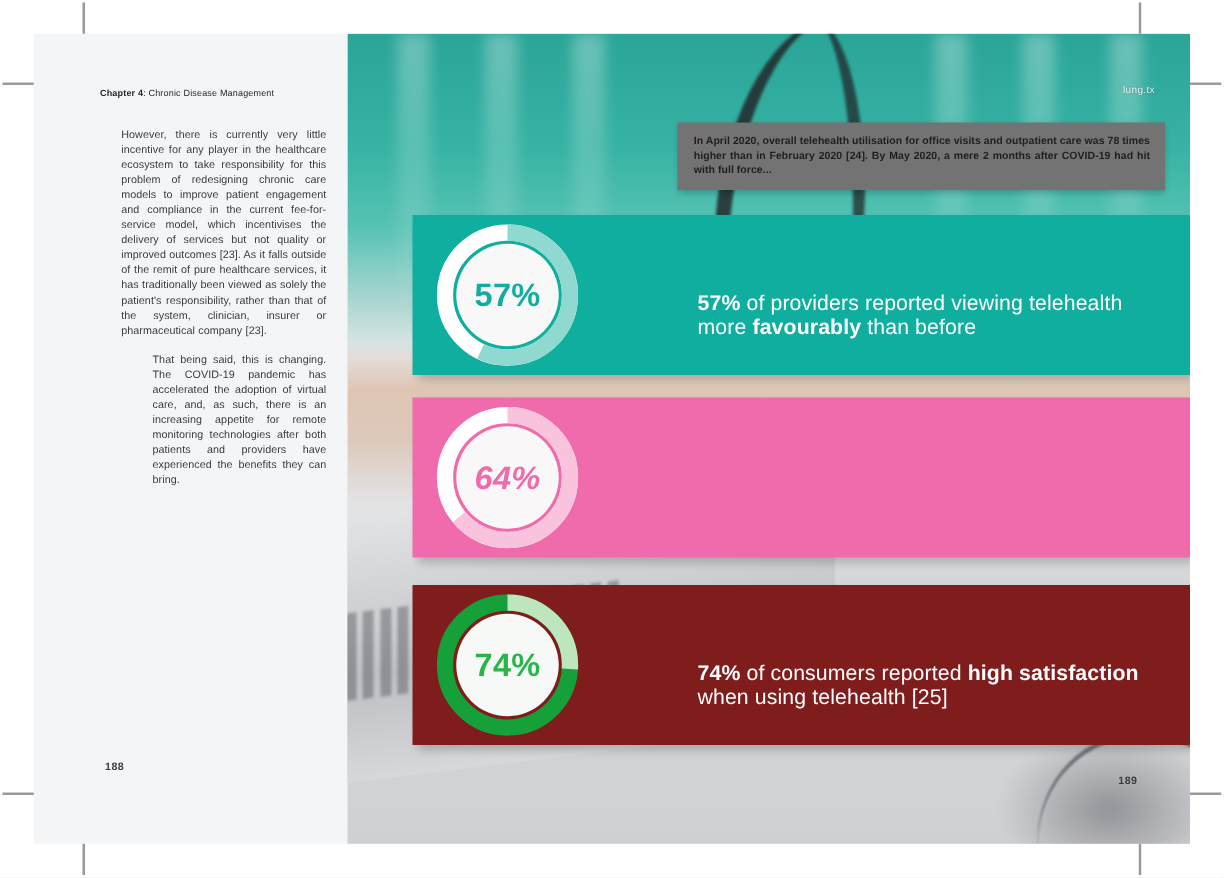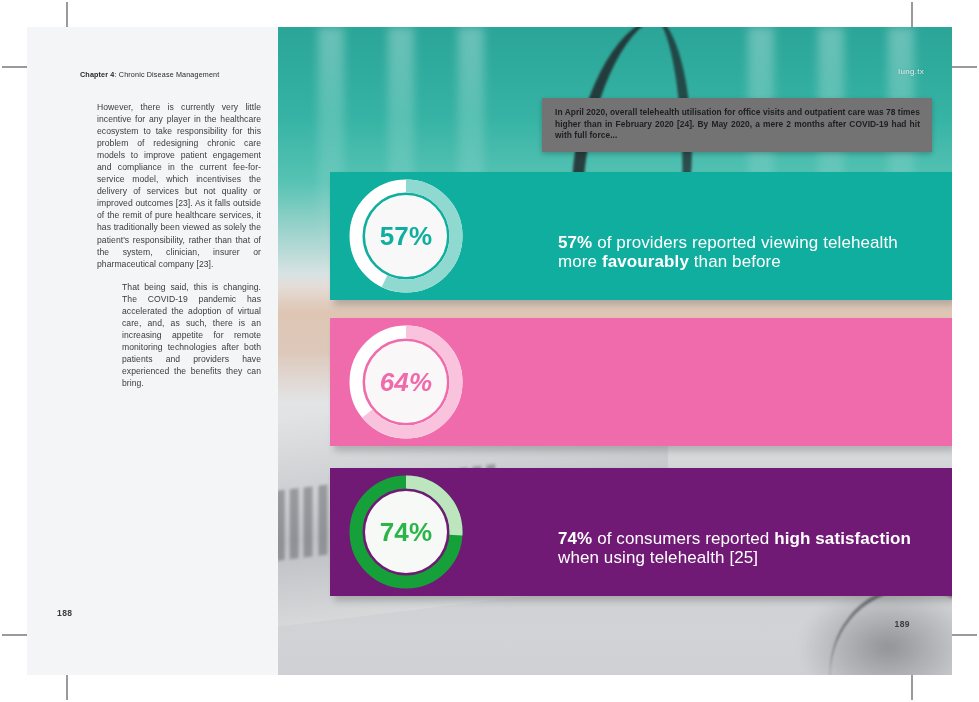--- a/index.html
+++ b/index.html
@@ -57,21 +57,21 @@
     color: #3a3b40;
     text-align: justify;
     text-justify: inter-word;
     letter-spacing: 0.05px;
     word-spacing: 0.2px;
   }
   .body-col p + p { margin-top: 11px; margin-left: 25px; }
 
   .folio-left {
     position: absolute;
-    left: 30px;
+    left: 57px;
     bottom: 57px;
     font-size: 8.5px;
     font-weight: 700;
     color: #3a3b40;
     letter-spacing: 0.4px;
   }
 
   
   #page-right {
     position: absolute;
@@ -216,21 +216,21 @@
   .band {
     position: absolute;
     left: 52px;
     width: 622px;
     height: 128px;
     box-shadow: 4px 5px 7px rgba(0,0,0,0.20);
     padding-left: 36px;
   }
   #band-teal  { top: 145px; background: #0fae9f; }
   #band-pink  { top: 291px; background: #f06bab; font-style: italic; }
-  #band-green { top: 441px; background: #701a75; }
+  #band-green { top: 441px; background: #7f1d1d; }
 
   .band-text {
     position: absolute;
     left: 228px;
     top: 50%;
     transform: translateY(-50%);
     width: 372px;
     color: #ffffff;
     font-size: 17px;
     line-height: 19px;

